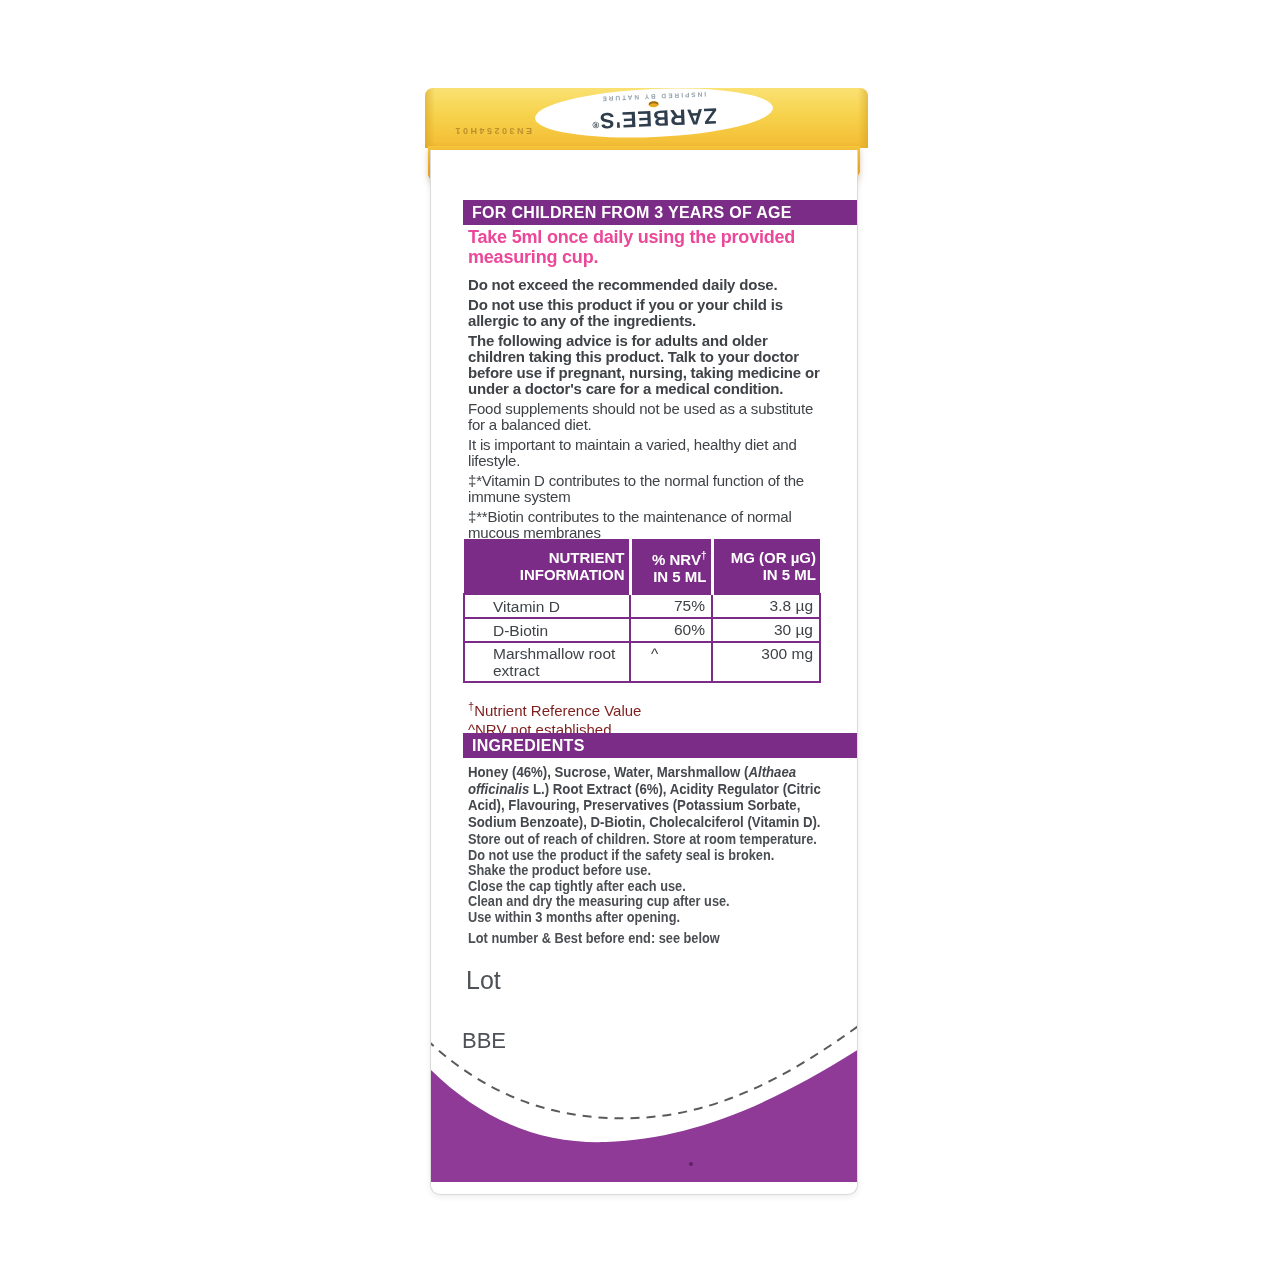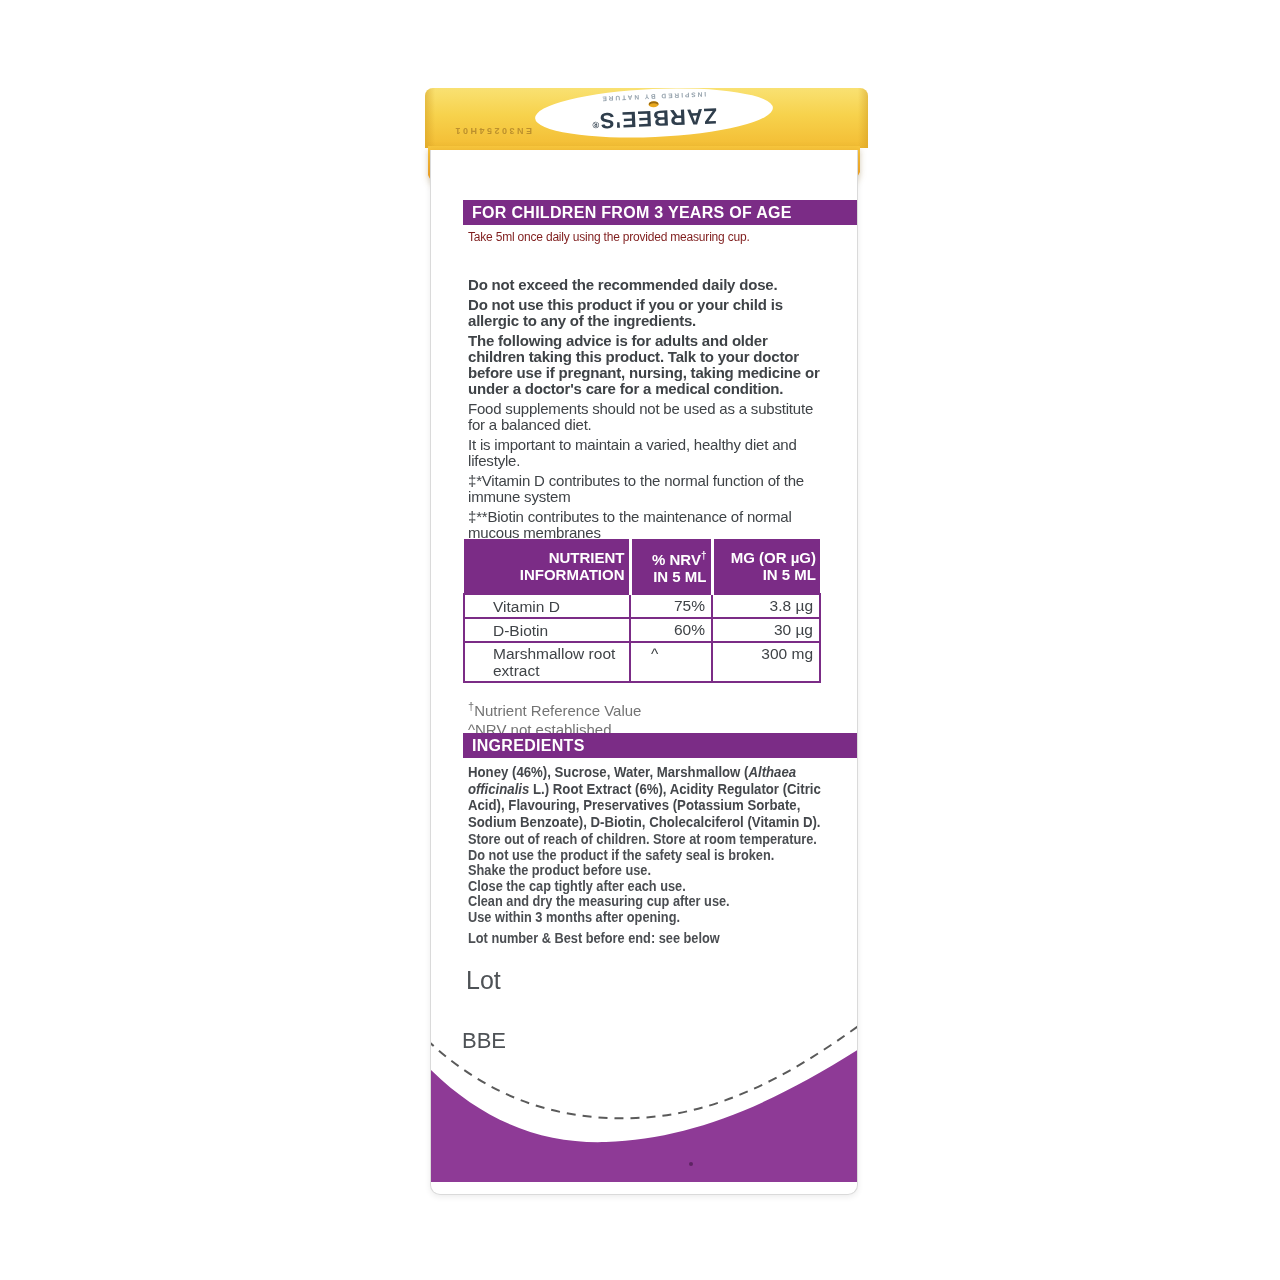--- a/index.html
+++ b/index.html
@@ -33,39 +33,39 @@
   
   .panel { position:absolute; left:430px; top:150px; width:428px; height:1045px;
     background:#fff; border:1px solid #DADADA; border-top:none;
     border-radius:0 0 10px 10px; overflow:hidden;
     box-shadow:0 2px 6px rgba(0,0,0,.08); }
 
   .abs { position:absolute; }
   .purple-banner { left:32px; width:417px; height:25px; background:#7B2C86;
     color:#fff; font-weight:bold; font-size:16px; line-height:25px;
     padding-left:9px; letter-spacing:.3px; }
-  .headline { left:37px; top:77px; width:348px; font-weight:normal; font-size:12px;
-    line-height:20px; color:#7f1d1d; letter-spacing:-0.2px; }
+  .headline { left:37px; top:77px; width:348px; font-weight:bold; font-size:18px;
+    line-height:20px; color:#ec4899; letter-spacing:-0.2px; }
   .bodyblock { left:37px; top:127px; width:354px; font-size:15px; line-height:16px;
     color:#3F4347; letter-spacing:-0.2px; }
   .bodyblock p { margin:0 0 4px 0; }
   .bodyblock p.b { font-weight:bold; }
 
   
   .nutri { left:32px; top:389px; width:356px; border-collapse:collapse; table-layout:fixed; }
   .nutri thead th { background:#7B2C86; color:#fff; font-weight:bold; font-size:15px;
     line-height:17px; text-align:right; padding:8px 4px 8px 10px; vertical-align:middle; }
   .nutri thead th + th { border-left:3px solid #fff; }
   .nutri thead th .sup { font-size:10px; vertical-align:super; }
   .nutri tbody td { border:2px solid #7B2C86; font-size:15.5px; color:#3F4347;
     padding:2px 6px; background:#fff; }
   .nutri tbody td.name { padding-left:28px; line-height:17px; }
   .nutri tbody td.ctr { text-align:right; }
   .nutri tbody td.caret { text-align:left; padding-left:20px; vertical-align:top; }
-  .footnotes { left:37px; top:547px; font-size:15px; line-height:19px; color:#737373; }
+  .footnotes { left:37px; top:547px; font-size:15px; line-height:19px; color:#7f1d1d; }
   .footnotes .sup { font-size:11px; vertical-align:super; }
 
   .cond { transform:scaleX(0.88); transform-origin:0 0; width:402px; }
   .ingredients-text { left:37px; top:614px; font-weight:bold; font-size:15px;
     line-height:16.5px; color:#44474B; }
   .storage { left:37px; top:682px; font-weight:bold; font-size:14.5px;
     line-height:15.6px; color:#4B4E52; }
   .storage .lot-note { margin-top:5px; }
 
   .lot-label { left:35px; top:816px; font-size:25px; color:#4E5256; }

